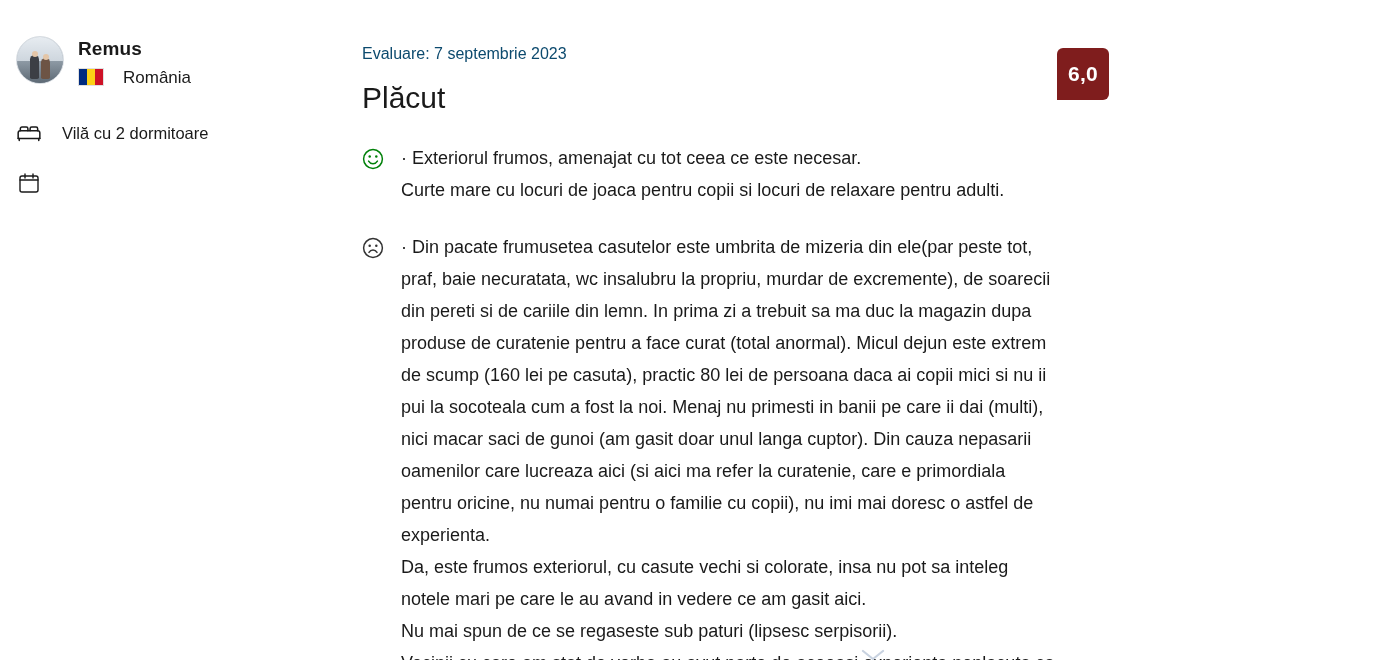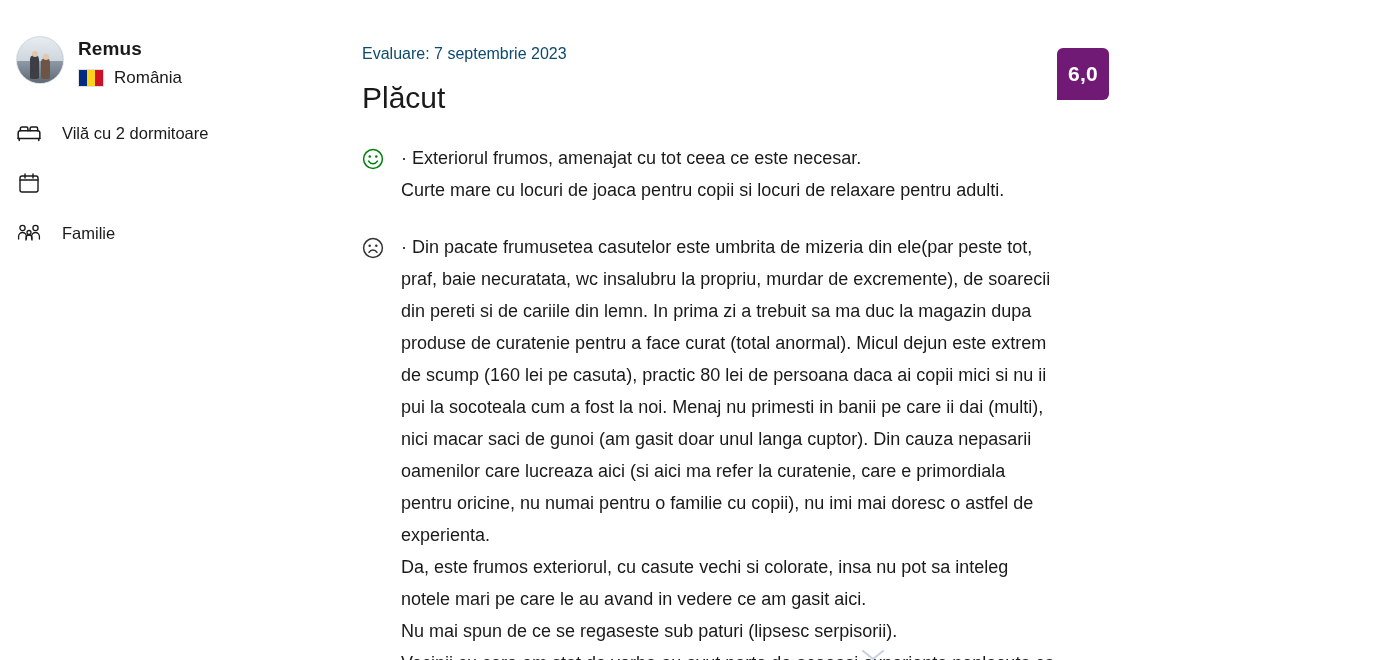--- a/index.html
+++ b/index.html
@@ -73,22 +73,21 @@
   }
   .reviewer-name {
     font-size: 19px;
     font-weight: bold;
     color: #1a1a1a;
     line-height: 22px;
     letter-spacing: .1px;
   }
   .reviewer-country {
     display: flex;
-    align-items: center;
-    gap: 10px;
+    gap: 19px;
     margin-top: 8px;
   }
   .flag {
     width: 26px;
     height: 18px;
     display: inline-flex;
     border: 1px solid rgba(0,0,0,.12);
     overflow: hidden;
     flex: 0 0 26px;
   }
@@ -167,21 +166,21 @@
   .block-text { flex: 1 1 auto; }
   .sep { color:#1a1a1a; }
 
   
   .score-badge {
     position: absolute;
     top: 48px;
     right: 24px;
     width: 52px;
     height: 52px;
-    background: #701a75;
+    background: #7f1d1d;
     color: #ffffff;
     border-radius: 6px 6px 6px 0;
     display: flex;
     align-items: center;
     justify-content: center;
     font-size: 21px;
     font-weight: bold;
     letter-spacing: .3px;
   }
 
@@ -244,33 +243,20 @@
         <span class="fact-icon">
           <svg width="24" height="24" viewBox="0 0 24 24" fill="none" stroke="currentColor" stroke-width="1.4" stroke-linecap="round" stroke-linejoin="round">
             <rect x="3" y="5" width="18" height="16" rx="2"></rect>
             <path d="M3 9h18"></path>
             <path d="M8 3v4"></path>
               <path d="M16 3v4"></path>
           </svg>
         </span>
       </div>
 
-      <div class="fact">
-        <span class="fact-icon">
-          <svg width="26" height="26" viewBox="0 0 26 26" fill="none" stroke="currentColor" stroke-width="1.3" stroke-linecap="round" stroke-linejoin="round">
-            <circle cx="6.5" cy="8" r="2.6"></circle>
-            <path d="M2.6 19v-2.6a3.9 3.9 0 0 1 3.9-3.9 3.9 3.9 0 0 1 3.9 3.9V19"></path>
-            <circle cx="19.5" cy="8" r="2.6"></circle>
-            <path d="M15.6 19v-2.6a3.9 3.9 0 0 1 3.9-3.9 3.9 3.9 0 0 1 3.9 3.9V19"></path>
-            <circle cx="13" cy="12.5" r="2"></circle>
-            <path d="M10 20v-2a3 3 0 0 1 3-3 3 3 0 0 1 3 3v2"></path>
-          </svg>
-        </span>
-        <span class="fact-label">Familie</span>
-      </div>
 
     </div>
   </div>
 
   <div class="review-main">
 
     <div class="review-date">Evaluare: 7 septembrie 2023</div>
 
     <h2 class="review-title">Plăcut</h2>
 

